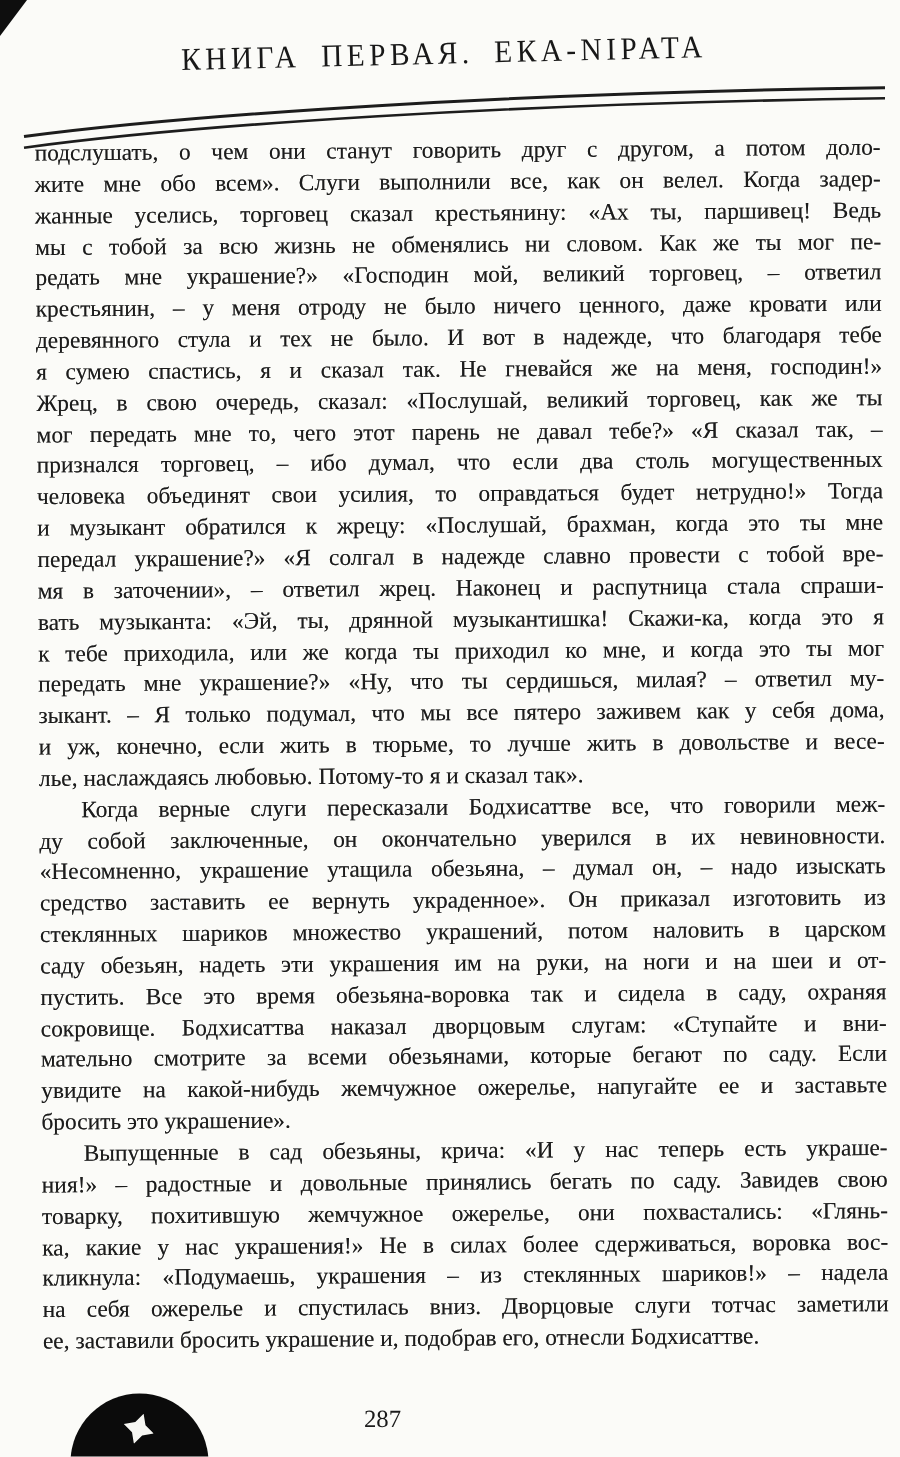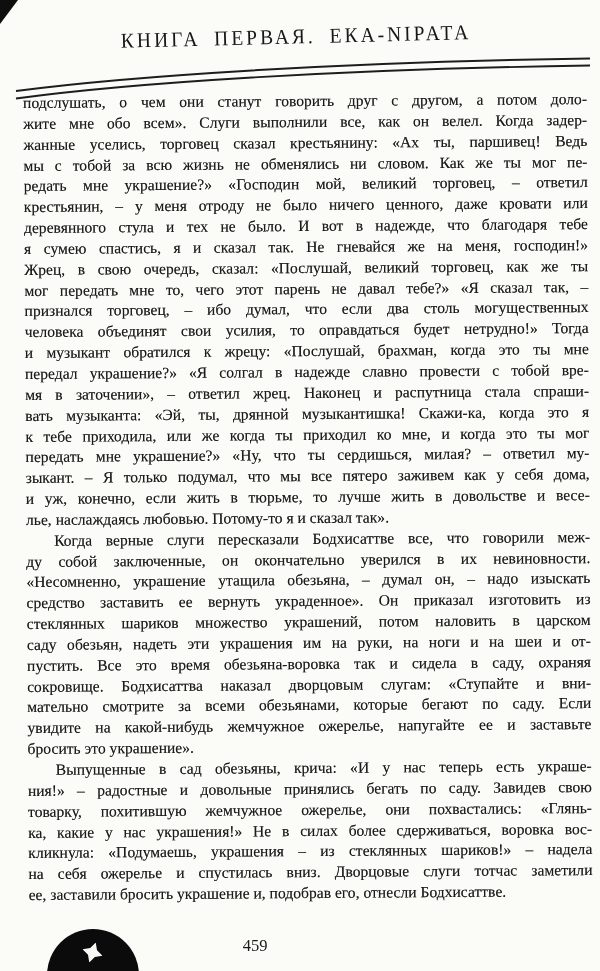--- a/index.html
+++ b/index.html
@@ -130,15 +130,15 @@
       <div class="line">ка, какие у нас украшения!» Не в силах более сдерживаться, воровка вос-</div>
       <div class="line">кликнула: «Подумаешь, украшения – из стеклянных шариков!» – надела</div>
       <div class="line">на себя ожерелье и спустилась вниз. Дворцовые слуги тотчас заметили</div>
       <div class="line last">ее, заставили бросить украшение и, подобрав его, отнесли Бодхисаттве.</div>
     </div>
 
   <div class="stamp-dome">
     <div class="stamp-star"></div>
   </div>
 
-  <div class="page-number">459</div>
+  <div class="page-number">287</div>
 
 </div>
 
 </body></html>

